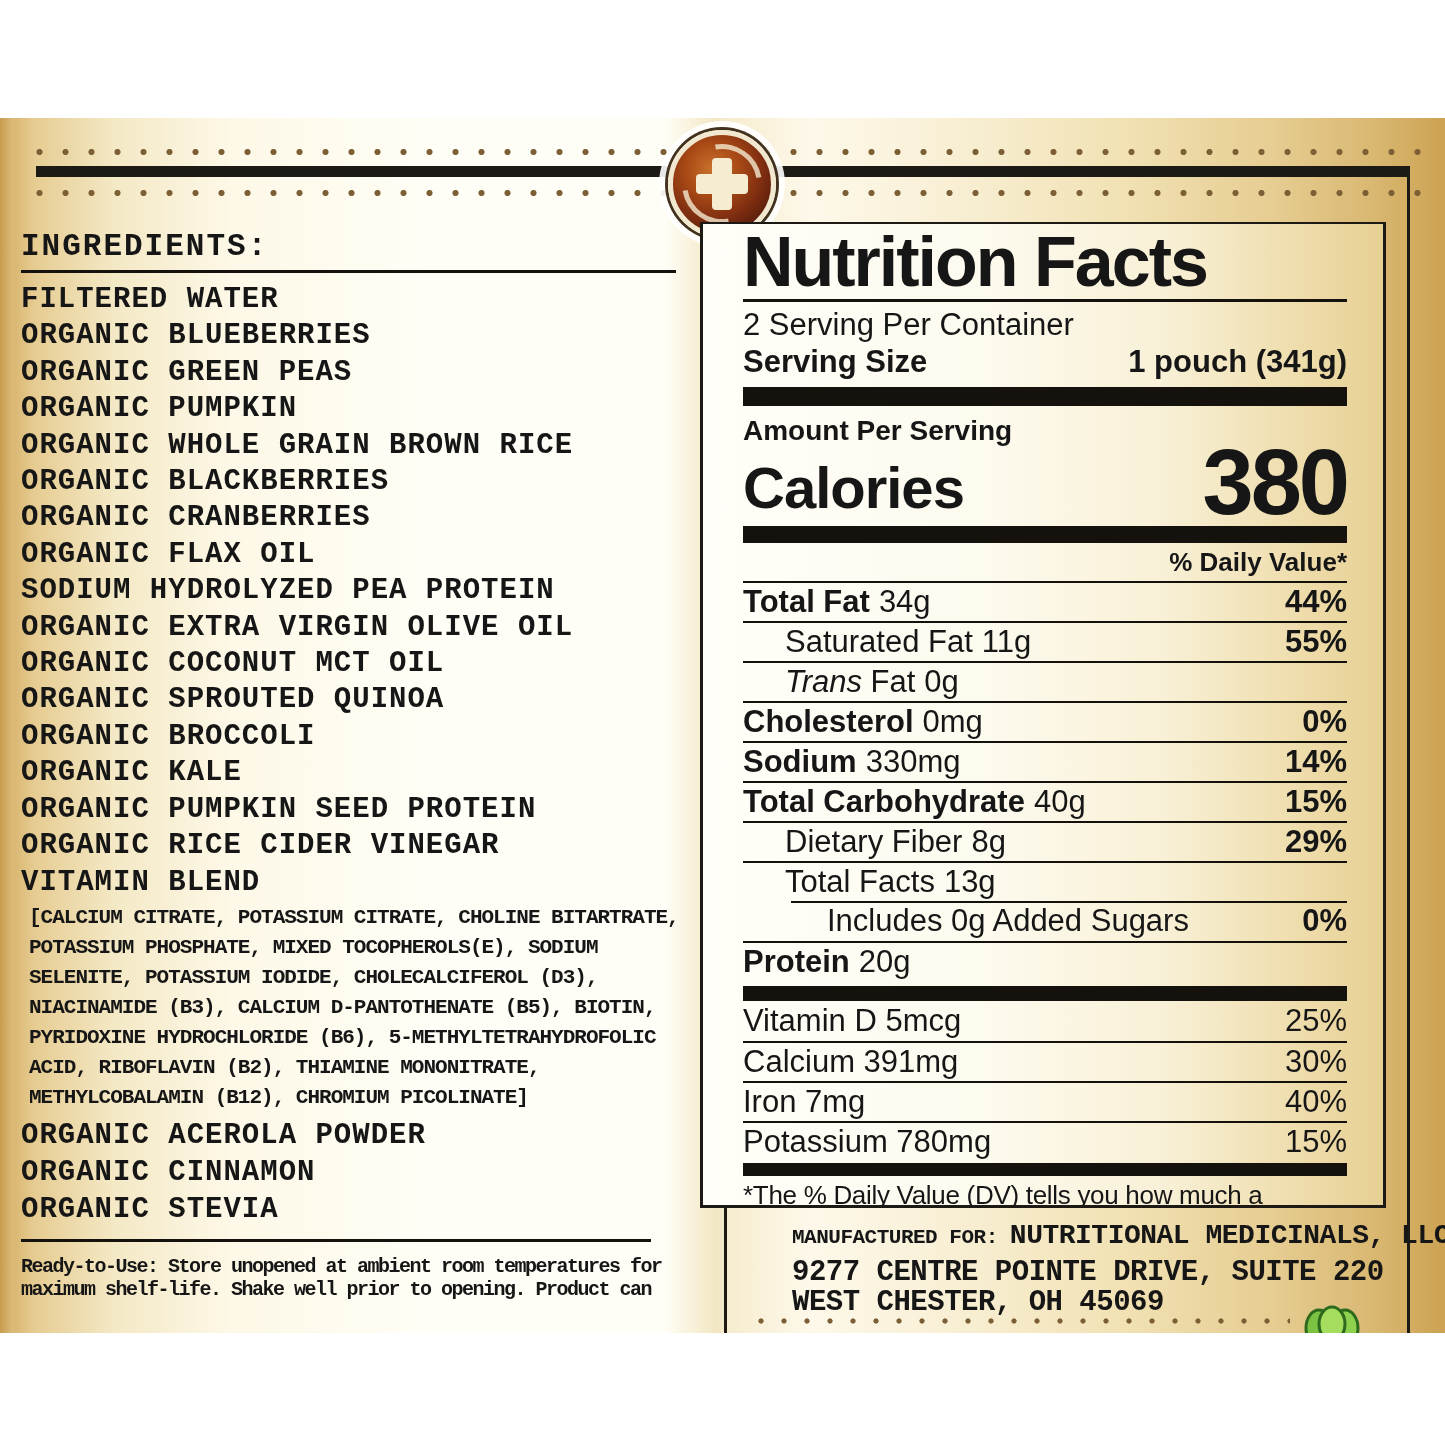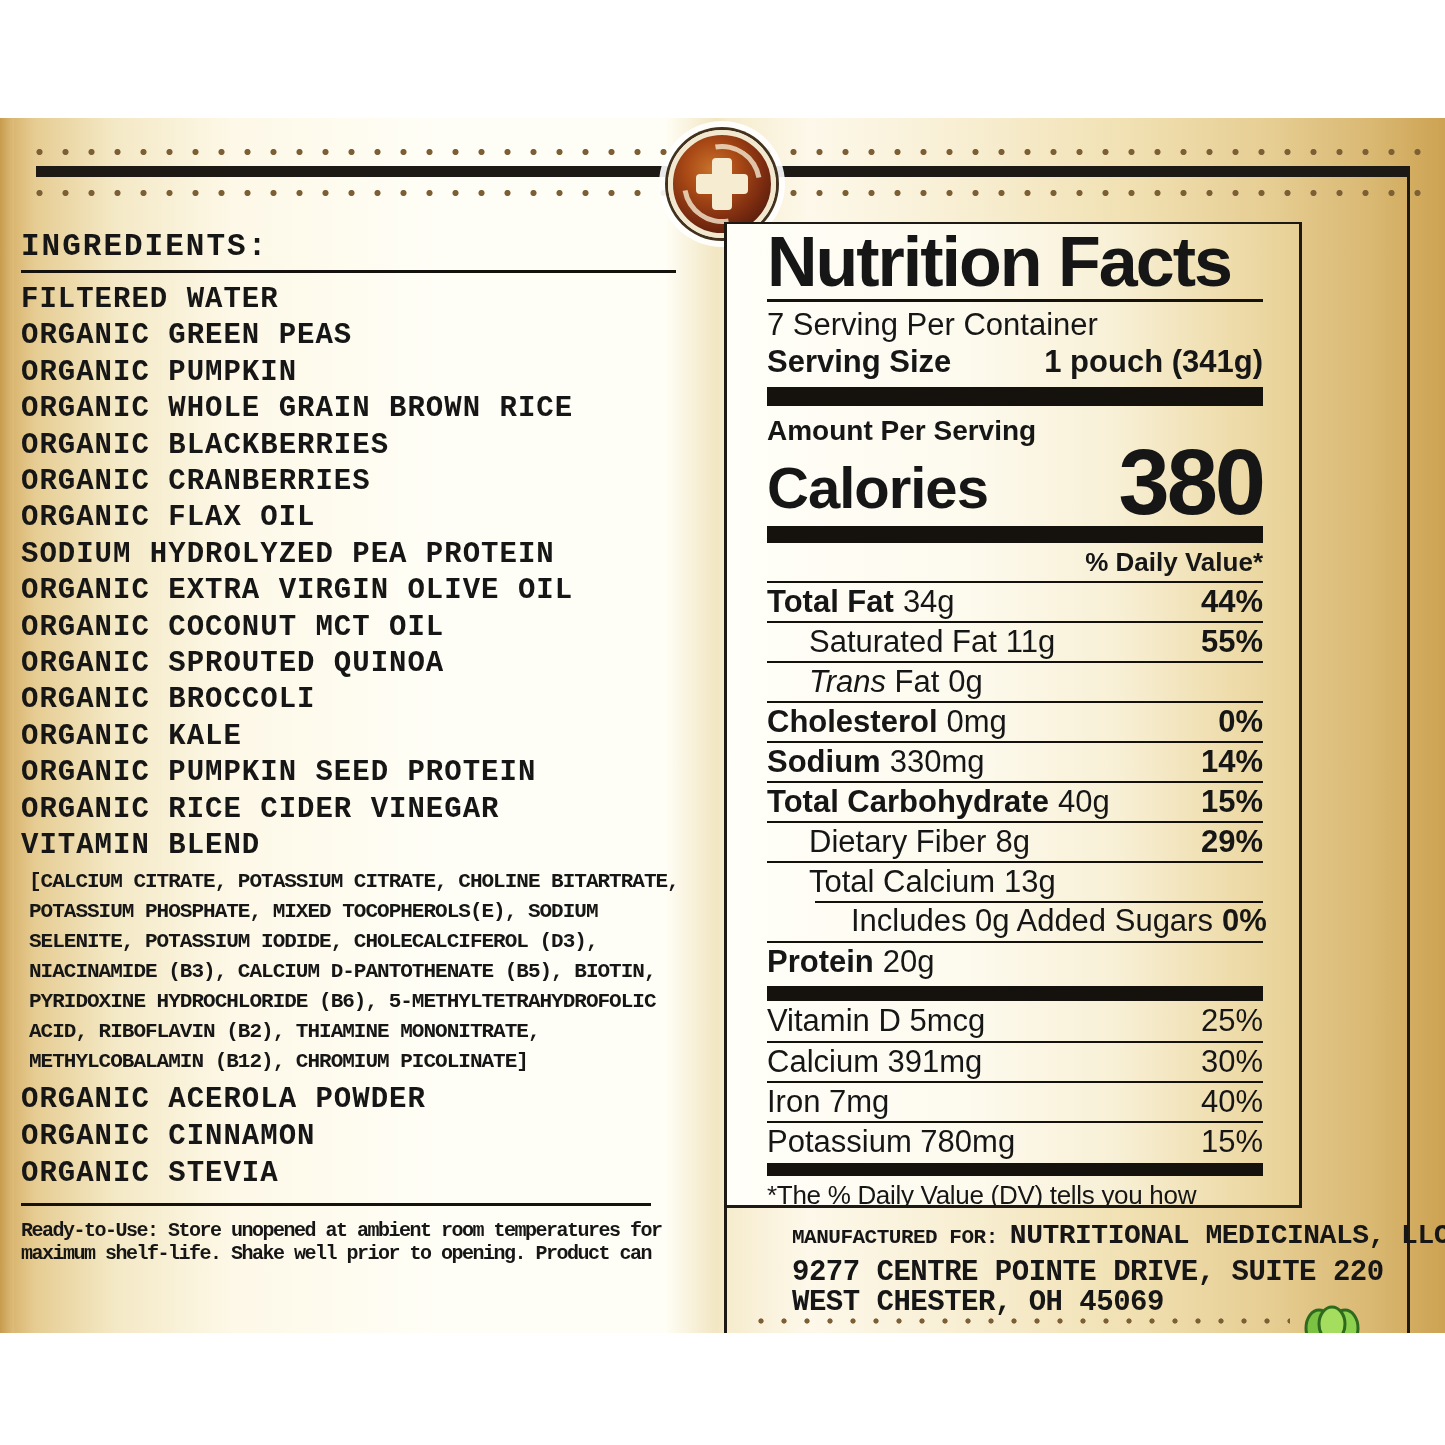--- a/index.html
+++ b/index.html
@@ -58,21 +58,21 @@
   .blend-line { font-family:Liberation Mono, monospace; font-weight:700; font-size:21px;
     letter-spacing:-1px; line-height:30px; white-space:nowrap; }
   .ing-list2 { margin-top:4px; }
   .ing-list2 .ing-item { line-height:37px; }
   .storage-rule { border-top:3px solid #15120e; margin-top:11px; width:630px; }
   .storage { margin-top:13px; }
   .storage-line { font-family:"Liberation Mono", monospace; font-weight:700; font-size:20px;
     letter-spacing:-1.5px; line-height:23.5px; white-space:nowrap; }
 
   
-  .nf-box { position:absolute; left:724px; top:104px; width:578px; height:986px;
+  .nf-box { position:absolute; left:700px; top:104px; width:686px; height:986px;
     border:3px solid #1d1a16; border-top-width:2px;
     background:linear-gradient(90deg,#fffef8 0%, #fdfaee 42%, #f8f0d6 68%, #eedcab 88%, #e7d094 100%);
     padding:2px 36px 0 40px; overflow:hidden; }
   .nf-title { font-size:70px; font-weight:700; letter-spacing:-2px; line-height:72px; white-space:nowrap; }
   .nf-title-rule { border-top:3px solid #15120e; margin-top:1px; }
   .nf-serv1 { font-size:31px; line-height:37px; margin-top:4px; }
   .nf-serv2 { display:flex; justify-content:space-between; font-size:31px; font-weight:700; line-height:37px; }
   .nf-bar { background:#15120e; }
   .nf-bar.b1 { height:19px; margin-top:7px; }
   .nf-bar.b2 { height:17px; margin-top:6px; }
@@ -134,20 +134,21 @@
   <div class="vline-left"></div>
   <div class="vline-right"></div>
 
   <div class="left-col">
     <div class="ing-heading">INGREDIENTS:</div>
     <div class="ing-rule"></div>
 
     <div class="ing-list">
 
     <div class="ing-item">FILTERED WATER</div>
+        <div class="ing-item">ORGANIC BLUEBERRIES</div>
         <div class="ing-item">ORGANIC GREEN PEAS</div>
         <div class="ing-item">ORGANIC PUMPKIN</div>
         <div class="ing-item">ORGANIC WHOLE GRAIN BROWN RICE</div>
         <div class="ing-item">ORGANIC BLACKBERRIES</div>
         <div class="ing-item">ORGANIC CRANBERRIES</div>
         <div class="ing-item">ORGANIC FLAX OIL</div>
         <div class="ing-item">SODIUM HYDROLYZED PEA PROTEIN</div>
         <div class="ing-item">ORGANIC EXTRA VIRGIN OLIVE OIL</div>
         <div class="ing-item">ORGANIC COCONUT MCT OIL</div>
         <div class="ing-item">ORGANIC SPROUTED QUINOA</div>
@@ -180,21 +181,21 @@
     <div class="storage">
 
     <div class="storage-line">Ready-to-Use: Store unopened at ambient room temperatures for</div>
         <div class="storage-line">maximum shelf-life. Shake well prior to opening. Product can</div>
       </div>
   </div>
 
   <div class="nf-box">
     <div class="nf-title">Nutrition Facts</div>
     <div class="nf-title-rule"></div>
-    <div class="nf-serv1">7 Serving Per Container</div>
+    <div class="nf-serv1">2 Serving Per Container</div>
     <div class="nf-serv2">
       <span>Serving Size</span>
       <span>1 pouch (341g)</span>
     </div>
     <div class="nf-bar b1"></div>
     <div class="nf-aps">Amount Per Serving</div>
     <div class="nf-cal">
       <span class="nf-cal-word">Calories</span>
       <span class="nf-cal-num">380</span>
     </div>
@@ -225,21 +226,21 @@
         </div>
         <div class="nf-row bold">
           <span class="nm"><i class="itl"></i><span class="nmb">Total Carbohydrate</span><span class="amt">40g</span></span>
           <span class="dv">15%</span>
         </div>
         <div class="nf-row indent1">
           <span class="nm"><i class="itl"></i><span class="nmb">Dietary Fiber</span><span class="amt">8g</span></span>
           <span class="dv">29%</span>
         </div>
         <div class="nf-row indent1">
-          <span class="nm"><i class="itl"></i><span class="nmb">Total Calcium</span><span class="amt">13g</span></span>
+          <span class="nm"><i class="itl"></i><span class="nmb">Total Facts</span><span class="amt">13g</span></span>
           <span class="dv"></span>
         </div>
         <div class="nf-row indent2 rule-indent">
           <span class="nm"><i class="itl"></i><span class="nmb">Includes 0g Added Sugars</span><span class="amt"></span></span>
           <span class="dv">0%</span>
         </div>
         <div class="nf-row bold">
           <span class="nm"><i class="itl"></i><span class="nmb">Protein</span><span class="amt">20g</span></span>
           <span class="dv"></span>
         </div>

